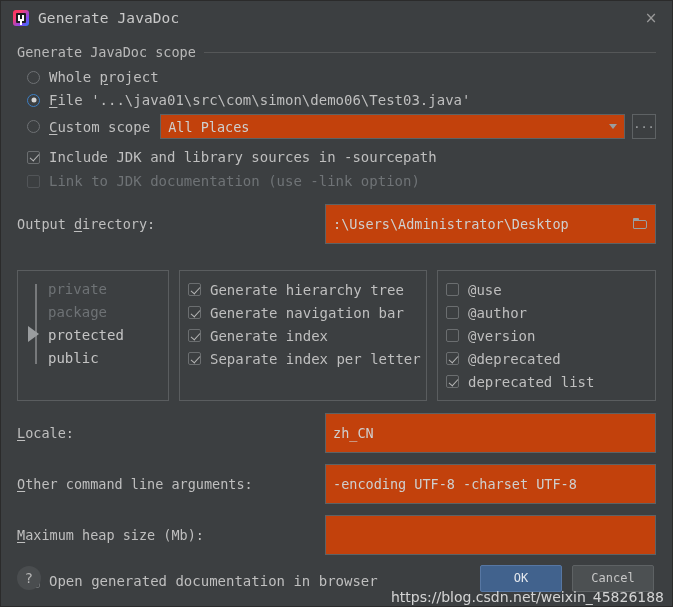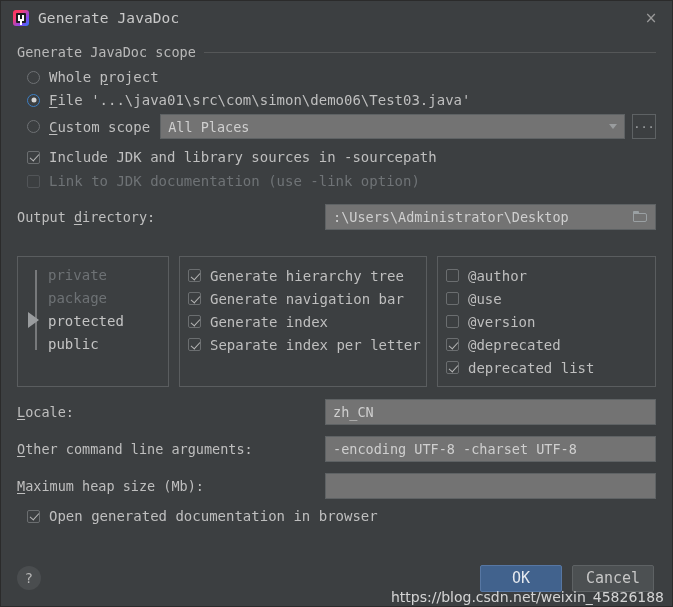--- a/index.html
+++ b/index.html
@@ -147,21 +147,21 @@
   .lbl {
     font-size: 14px;
     color: #bfbfbf;
     white-space: nowrap;
   }
   .lbl.dim { color: #6f7376; }
   .mn { text-decoration: underline; text-underline-offset: 2px; }
 
   
   .field {
-    background: #737373;
+    background: #c2410c;
     border: 1px solid #5e6264;
     box-sizing: border-box;
     height: 25px;
     display: flex;
     align-items: center;
     padding: 0 7px;
     font-size: 13.5px;
     color: #cfcfcf;
     overflow: hidden;
     white-space: nowrap;
@@ -261,21 +261,21 @@
     margin-top: 11px;
   }
   .lf-label {
     font-size: 13.5px;
     color: #bfbfbf;
     white-space: nowrap;
   }
   .lf-input {
     margin-left: auto;
     width: 331px;
-    height: 26px;
+    height: 40px;
   }
 
   
   #footer {
     position: absolute;
     left: 0; right: 0; bottom: 0;
     height: 56px;
     display: flex;
     align-items: center;
     padding: 0 16px;
@@ -288,21 +288,21 @@
     color: #b4b4b4;
     display: flex; align-items: center; justify-content: center;
     font-size: 14px;
     font-family: "DejaVu Sans", sans-serif;
   }
   .btn {
     height: 27px;
     min-width: 82px;
     box-sizing: border-box;
     display: flex; align-items: center; justify-content: center;
-    font-size: 15px;
+    font-size: 12px;
     border-radius: 2px;
     border: 1px solid #5e6264;
     background: #4c5052;
     color: #c7c7c7;
   }
   .btn.primary {
     background: #41628d;
     border-color: #5777a3;
     color: #e4e8ee;
   }
@@ -316,21 +316,21 @@
     position: absolute;
     left: 390px;
     bottom: 1px;
     font-family: "DejaVu Sans", sans-serif;
     font-size: 14px;
     color: #e8e8e8;
     opacity: 0.88;
     white-space: nowrap;
     pointer-events: none;
   }
-  .open-doc-row { margin-top: 6px; }
+  .open-doc-row { margin-top: 15px; }
 </style>
 </head>
 <body>
 
 <div id="dialog">
 
   <div id="titlebar">
     <div class="app-icon"></div>
     <div id="title-text">Generate JavaDoc</div>
     <div id="close-btn">×</div>
@@ -408,25 +408,25 @@
         </div>
         <div class="row">
           <span class="cbx checked"></span>
           <span class="lbl">Separate index per letter</span>
         </div>
       </div>
 
       <div class="panel" id="tags-panel">
         <div class="row">
           <span class="cbx"></span>
+          <span class="lbl">@use</span>
+        </div>
+        <div class="row">
+          <span class="cbx"></span>
           <span class="lbl">@author</span>
-        </div>
-        <div class="row">
-          <span class="cbx"></span>
-          <span class="lbl">@use</span>
         </div>
         <div class="row">
           <span class="cbx"></span>
           <span class="lbl">@version</span>
         </div>
         <div class="row">
           <span class="cbx checked"></span>
           <span class="lbl">@deprecated</span>
         </div>
         <div class="row">

